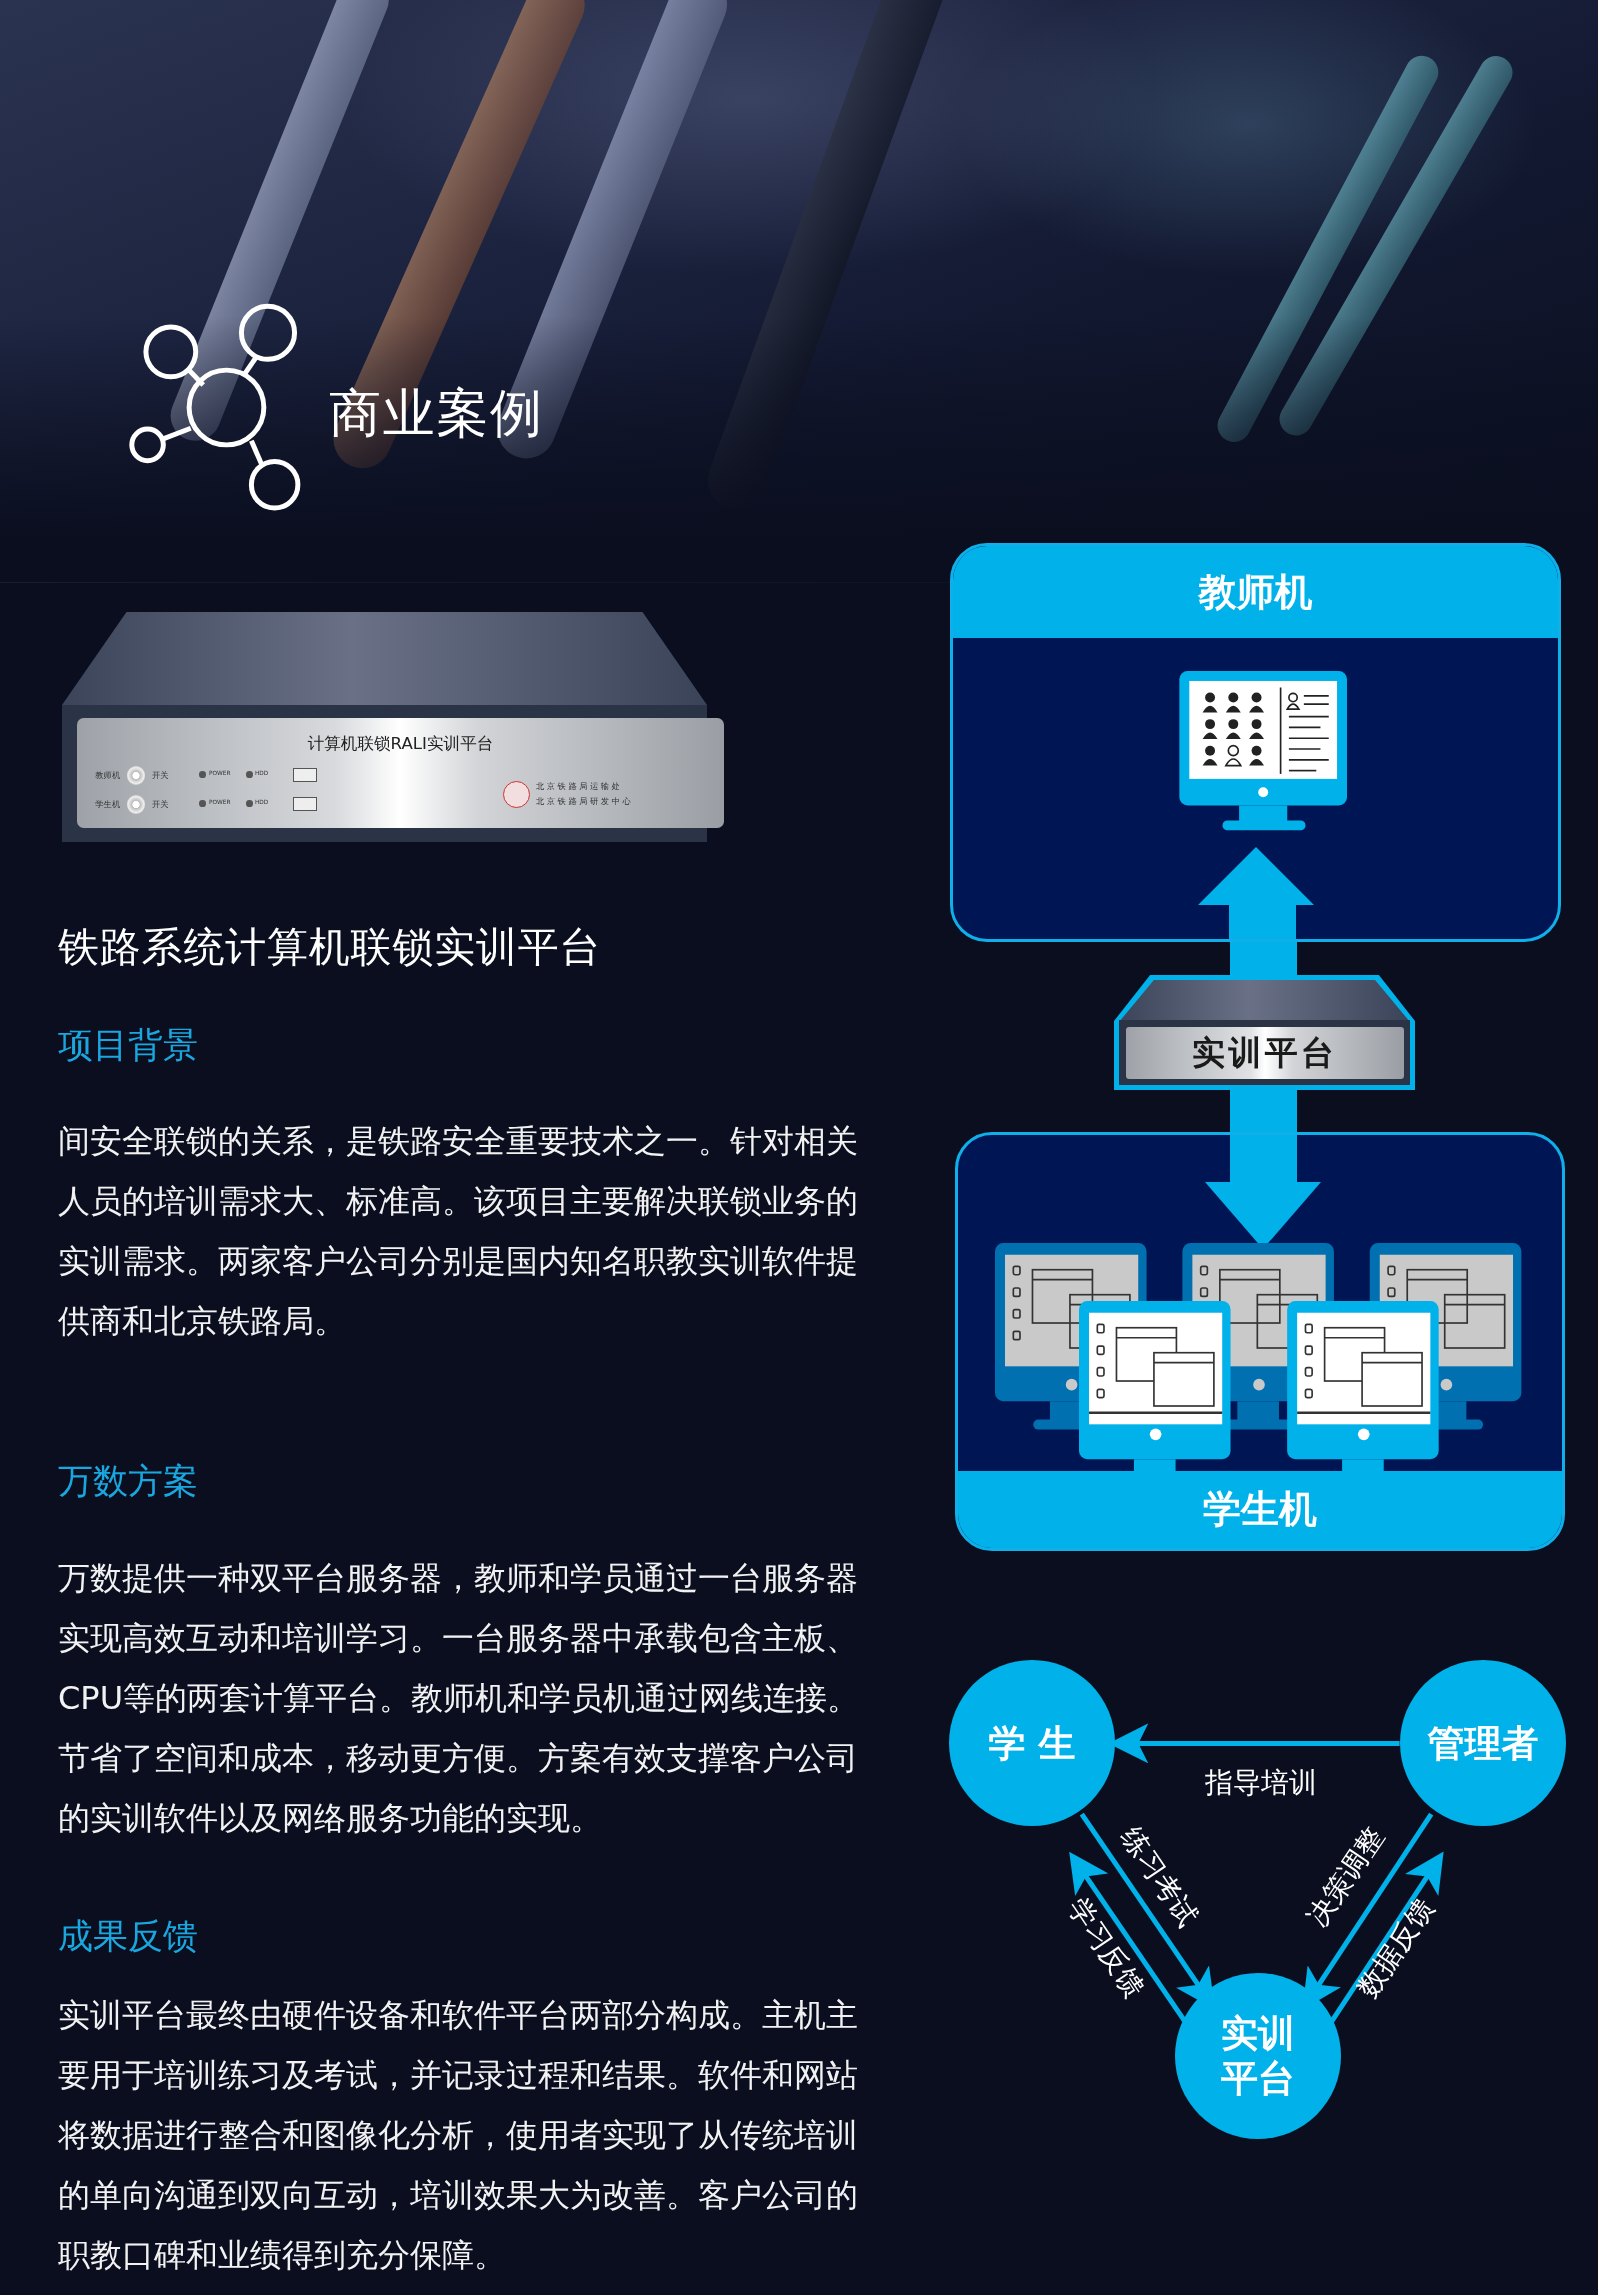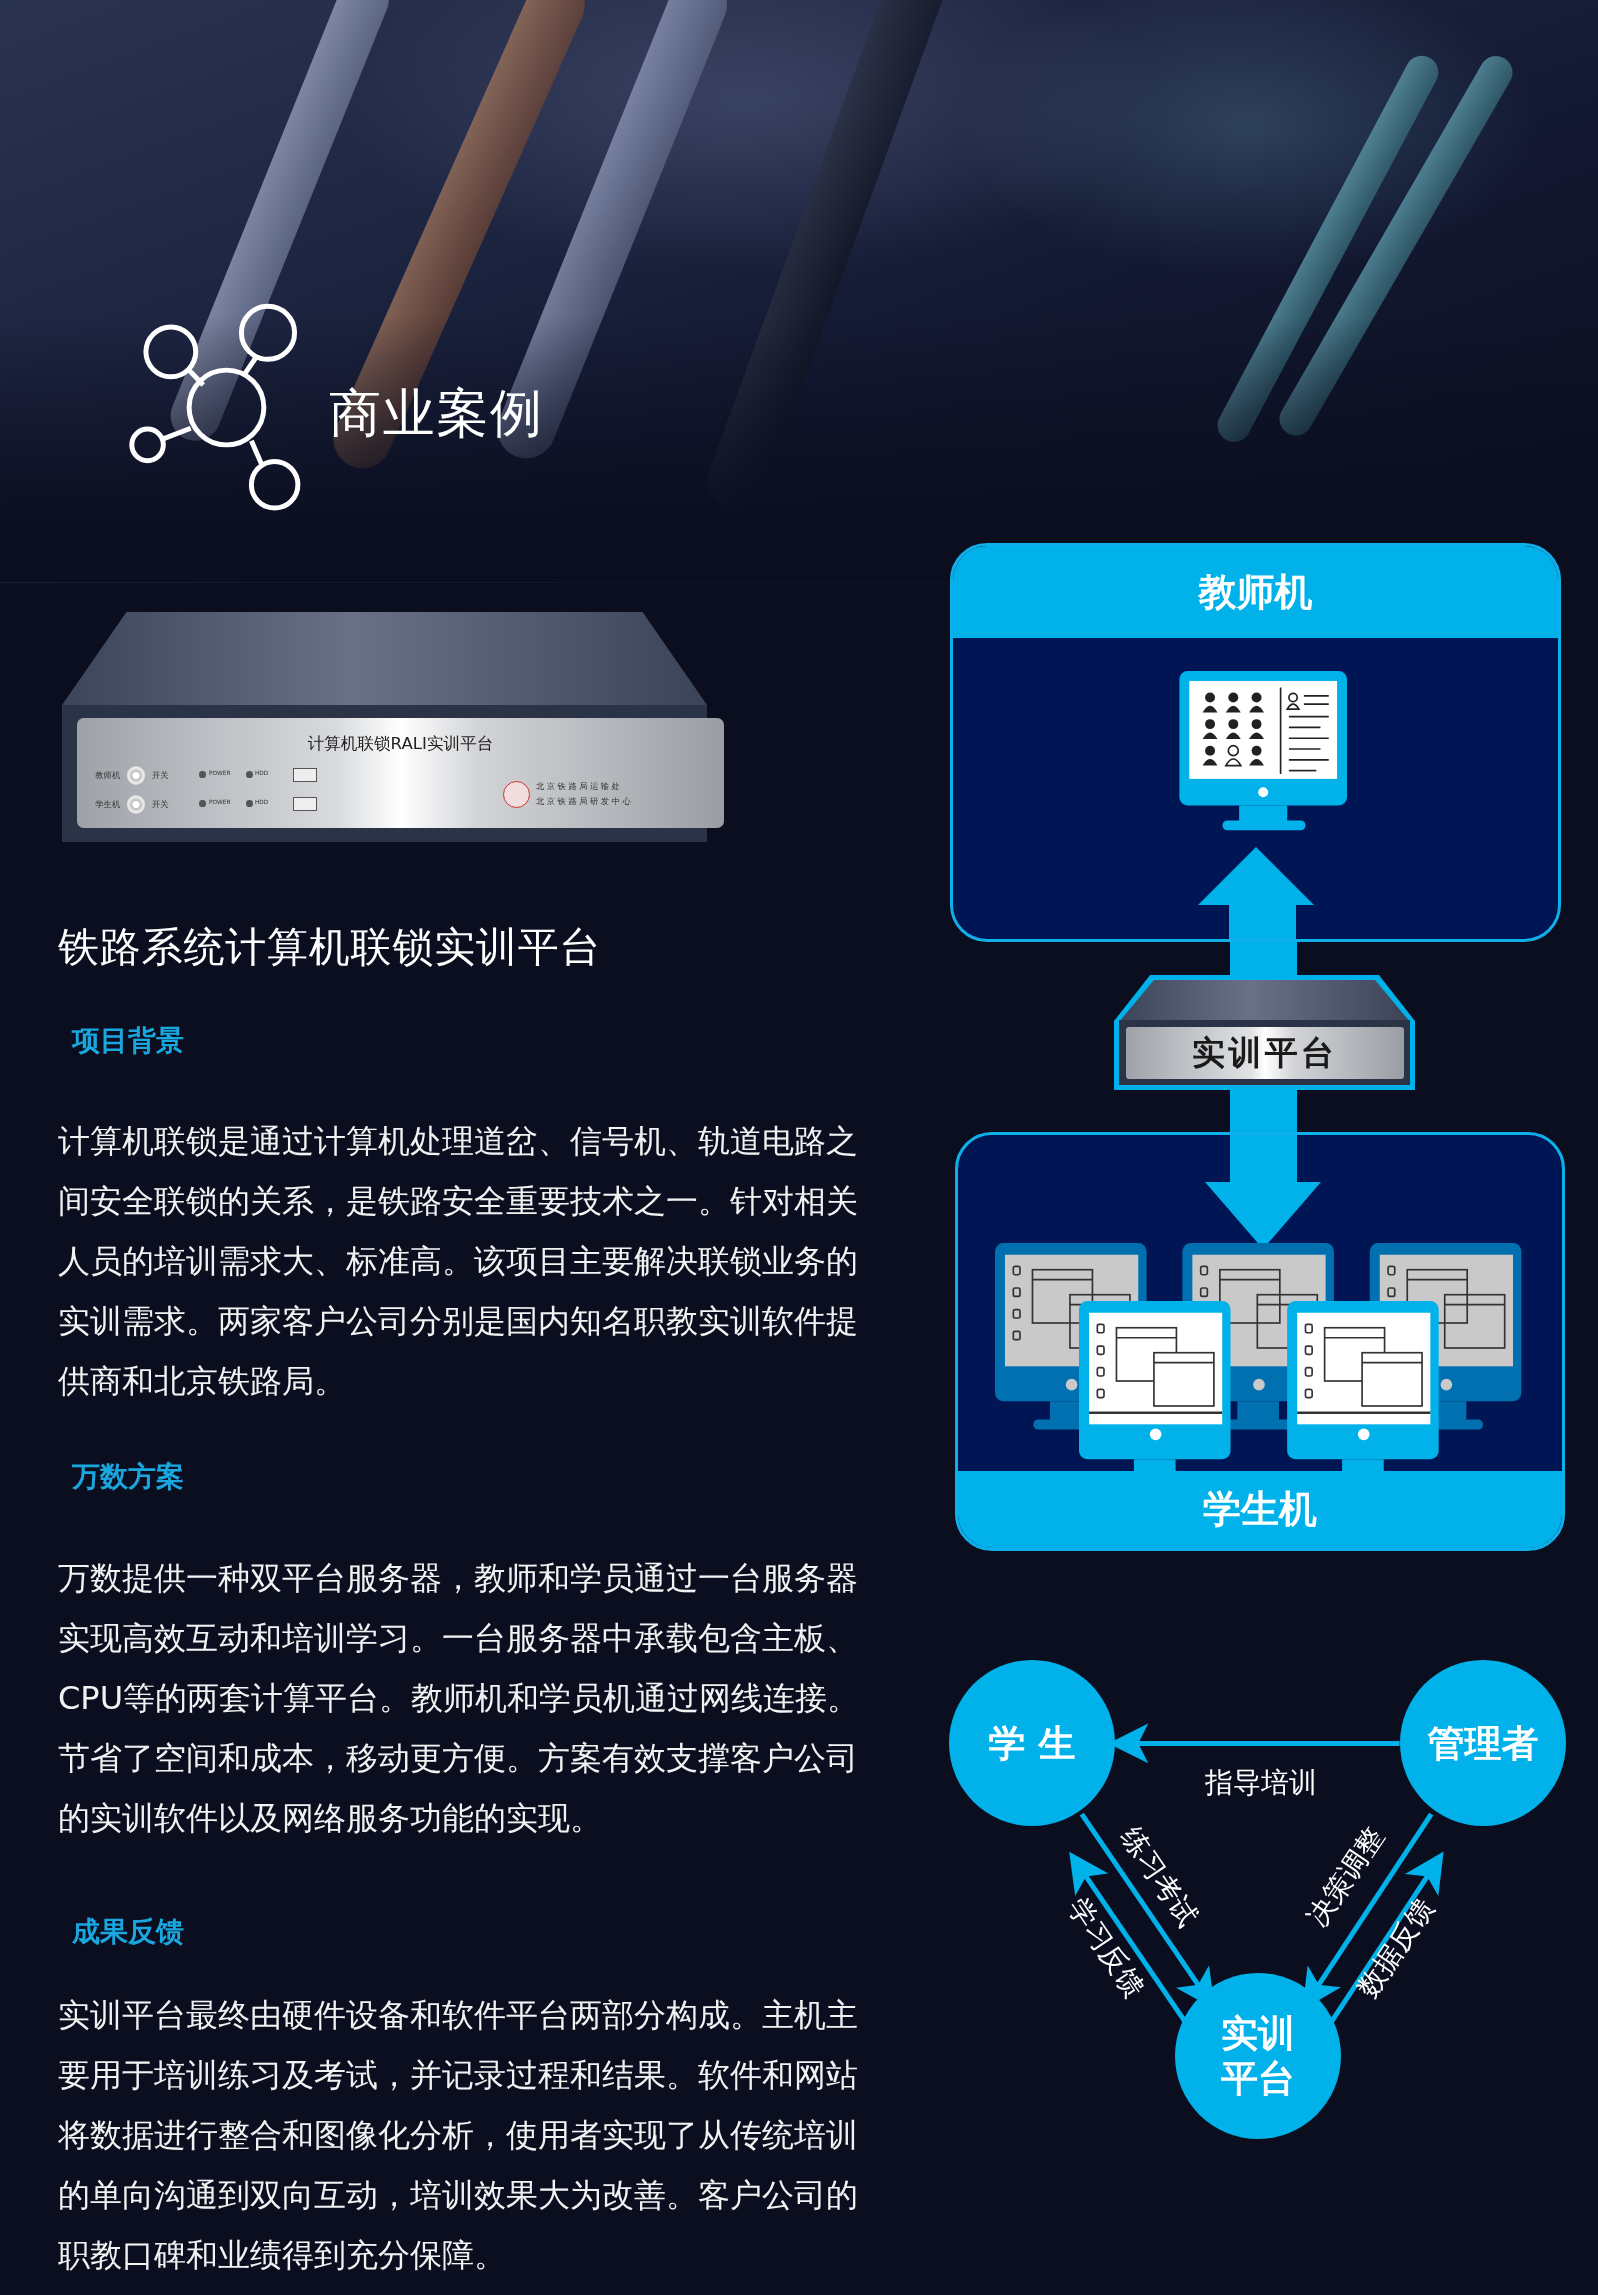--- a/index.html
+++ b/index.html
@@ -19,21 +19,21 @@
   .device .front{position:absolute;left:0;top:93px;width:645px;height:137px;background:#2b3446;}
   .device .panel{position:absolute;left:15px;top:13.3px;width:614px;height:110px;border-radius:6.7px;
      background:linear-gradient(90deg,#9ea2a8,#d8dadd 40%,#ffffff 50%,#d2d4d7 62%,#9a9ea4);padding-left:33px;}
   .panel-title{position:absolute;left:0;width:100%;top:15px;text-align:center;color:#222;font-size:16.6px;}
   .small{font-size:8.3px;color:#333;position:absolute;}
   .led{position:absolute;width:6.7px;height:6.7px;border-radius:50%;background:#555;}
   .knob{position:absolute;width:18.3px;height:18.3px;border-radius:50%;background:radial-gradient(circle,#fff 25%,#bbb 30%,#eee 60%,#999);}
   .usb{position:absolute;width:21.6px;height:11.7px;border:1.7px solid #555;background:#eee;}
   .logo{position:absolute;width:25px;height:25px;border-radius:50%;border:1.7px solid #c33;background:#f2dede;}
   .main-title{position:absolute;left:58px;top:920px;font-size:41px;font-weight:normal;color:#fff;letter-spacing:0.8px;}
-  .h2{position:absolute;left:72px;font-size:28px;font-weight:bold;color:#1aa7e0;}
+  .h2{position:absolute;left:58px;font-size:35px;font-weight:normal;color:#1aa7e0;}
   .para{position:absolute;left:58px;width:824px;font-size:32px;line-height:60px;color:#f2f2f2;text-align:justify;}
   .para .line{display:block;white-space:nowrap;}
   .box{position:absolute;border:3.3px solid #0fb0ea;border-radius:37px;background:#001654;overflow:hidden;}
   .band{position:absolute;left:0;width:100%;background:#01b1ea;color:#fff;font-weight:bold;text-align:center;}
   .arrow-shaft{position:absolute;background:#01b1ea;}
   .tri-up{position:absolute;width:0;height:0;border-left:58px solid transparent;border-right:58px solid transparent;border-bottom:58px solid #01b1ea;}
   .tri-down{position:absolute;width:0;height:0;border-left:58px solid transparent;border-right:58px solid transparent;border-top:67px solid #01b1ea;}
   .monitor{position:absolute;}
   .circle{position:absolute;width:166px;height:166px;border-radius:50%;background:#01b1ea;color:#fff;font-weight:bold;display:flex;align-items:center;justify-content:center;text-align:center;font-size:37px;line-height:45px;}
   .edge-label{position:absolute;color:#fff;font-size:28px;white-space:nowrap;transform-origin:center center;}
@@ -94,21 +94,20 @@
       <span class="small" style="left:459px;top:63px;letter-spacing:2.5px;">北京铁路局运输处</span>
       <span class="small" style="left:459px;top:78px;letter-spacing:2.5px;">北京铁路局研发中心</span>
     </div>
   </div>
 </div>
 
 <div class="main-title">铁路系统计算机联锁实训平台</div>
 
 <div class="h2" style="top:1022px;">项目背景</div>
 <div class="para" style="top:1111px;">
-  <span class="line">计算机联锁是通过计算机处理道岔、信号机、轨道电路之</span>
   <span class="line">间安全联锁的关系，是铁路安全重要技术之一。针对相关</span>
   <span class="line">人员的培训需求大、标准高。该项目主要解决联锁业务的</span>
   <span class="line">实训需求。两家客户公司分别是国内知名职教实训软件提</span>
   <span class="line">供商和北京铁路局。</span>
 </div>
 
 <div class="h2" style="top:1458px;">万数方案</div>
 <div class="para" style="top:1548px;">
   <span class="line">万数提供一种双平台服务器，教师和学员通过一台服务器</span>
   <span class="line">实现高效互动和培训学习。一台服务器中承载包含主板、</span>

